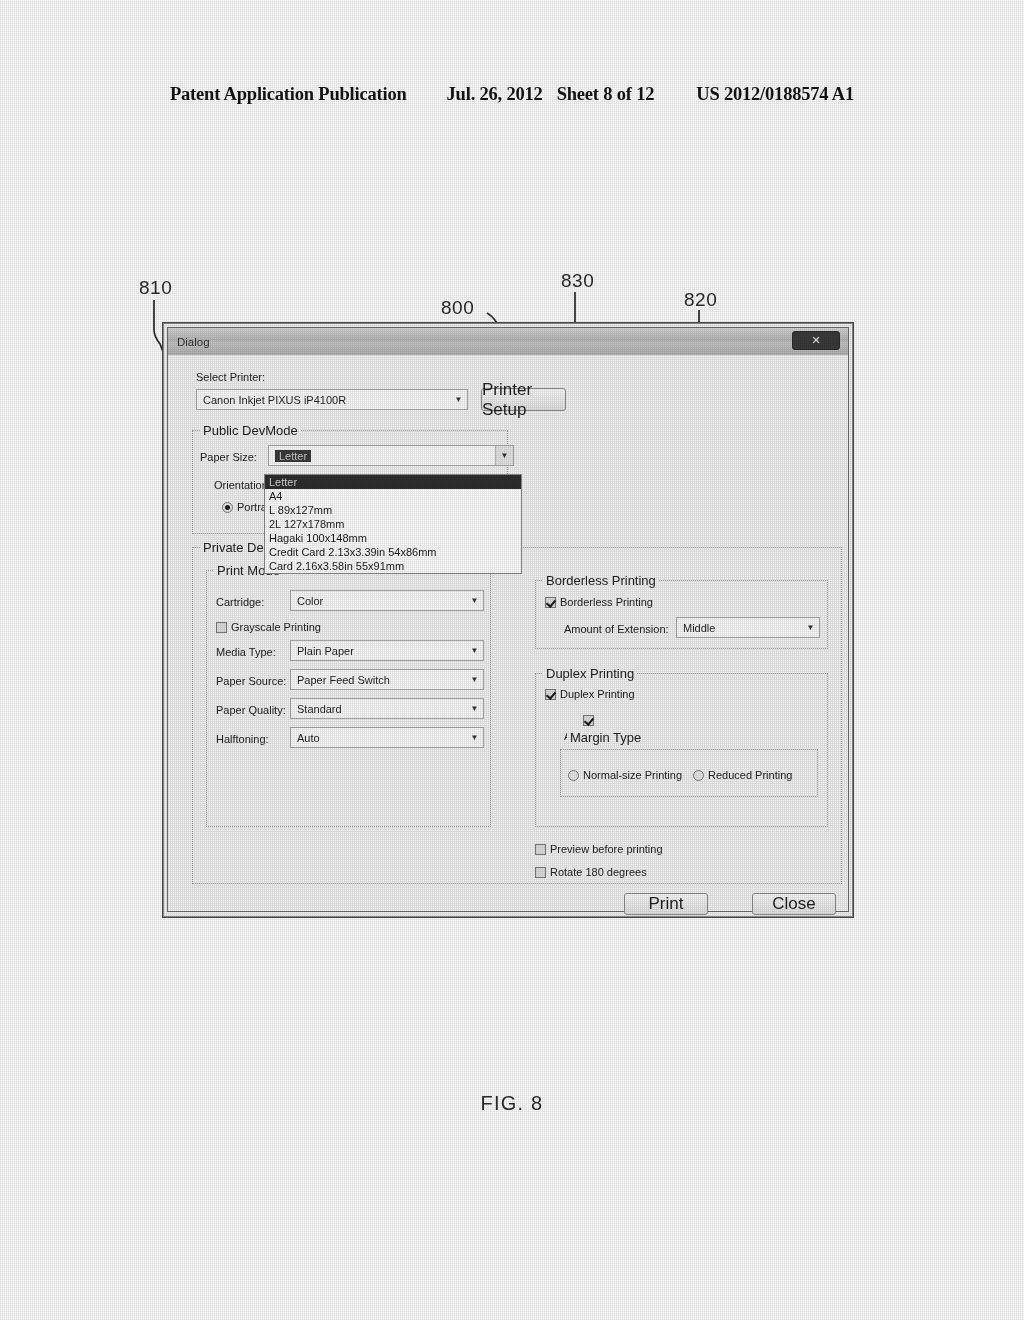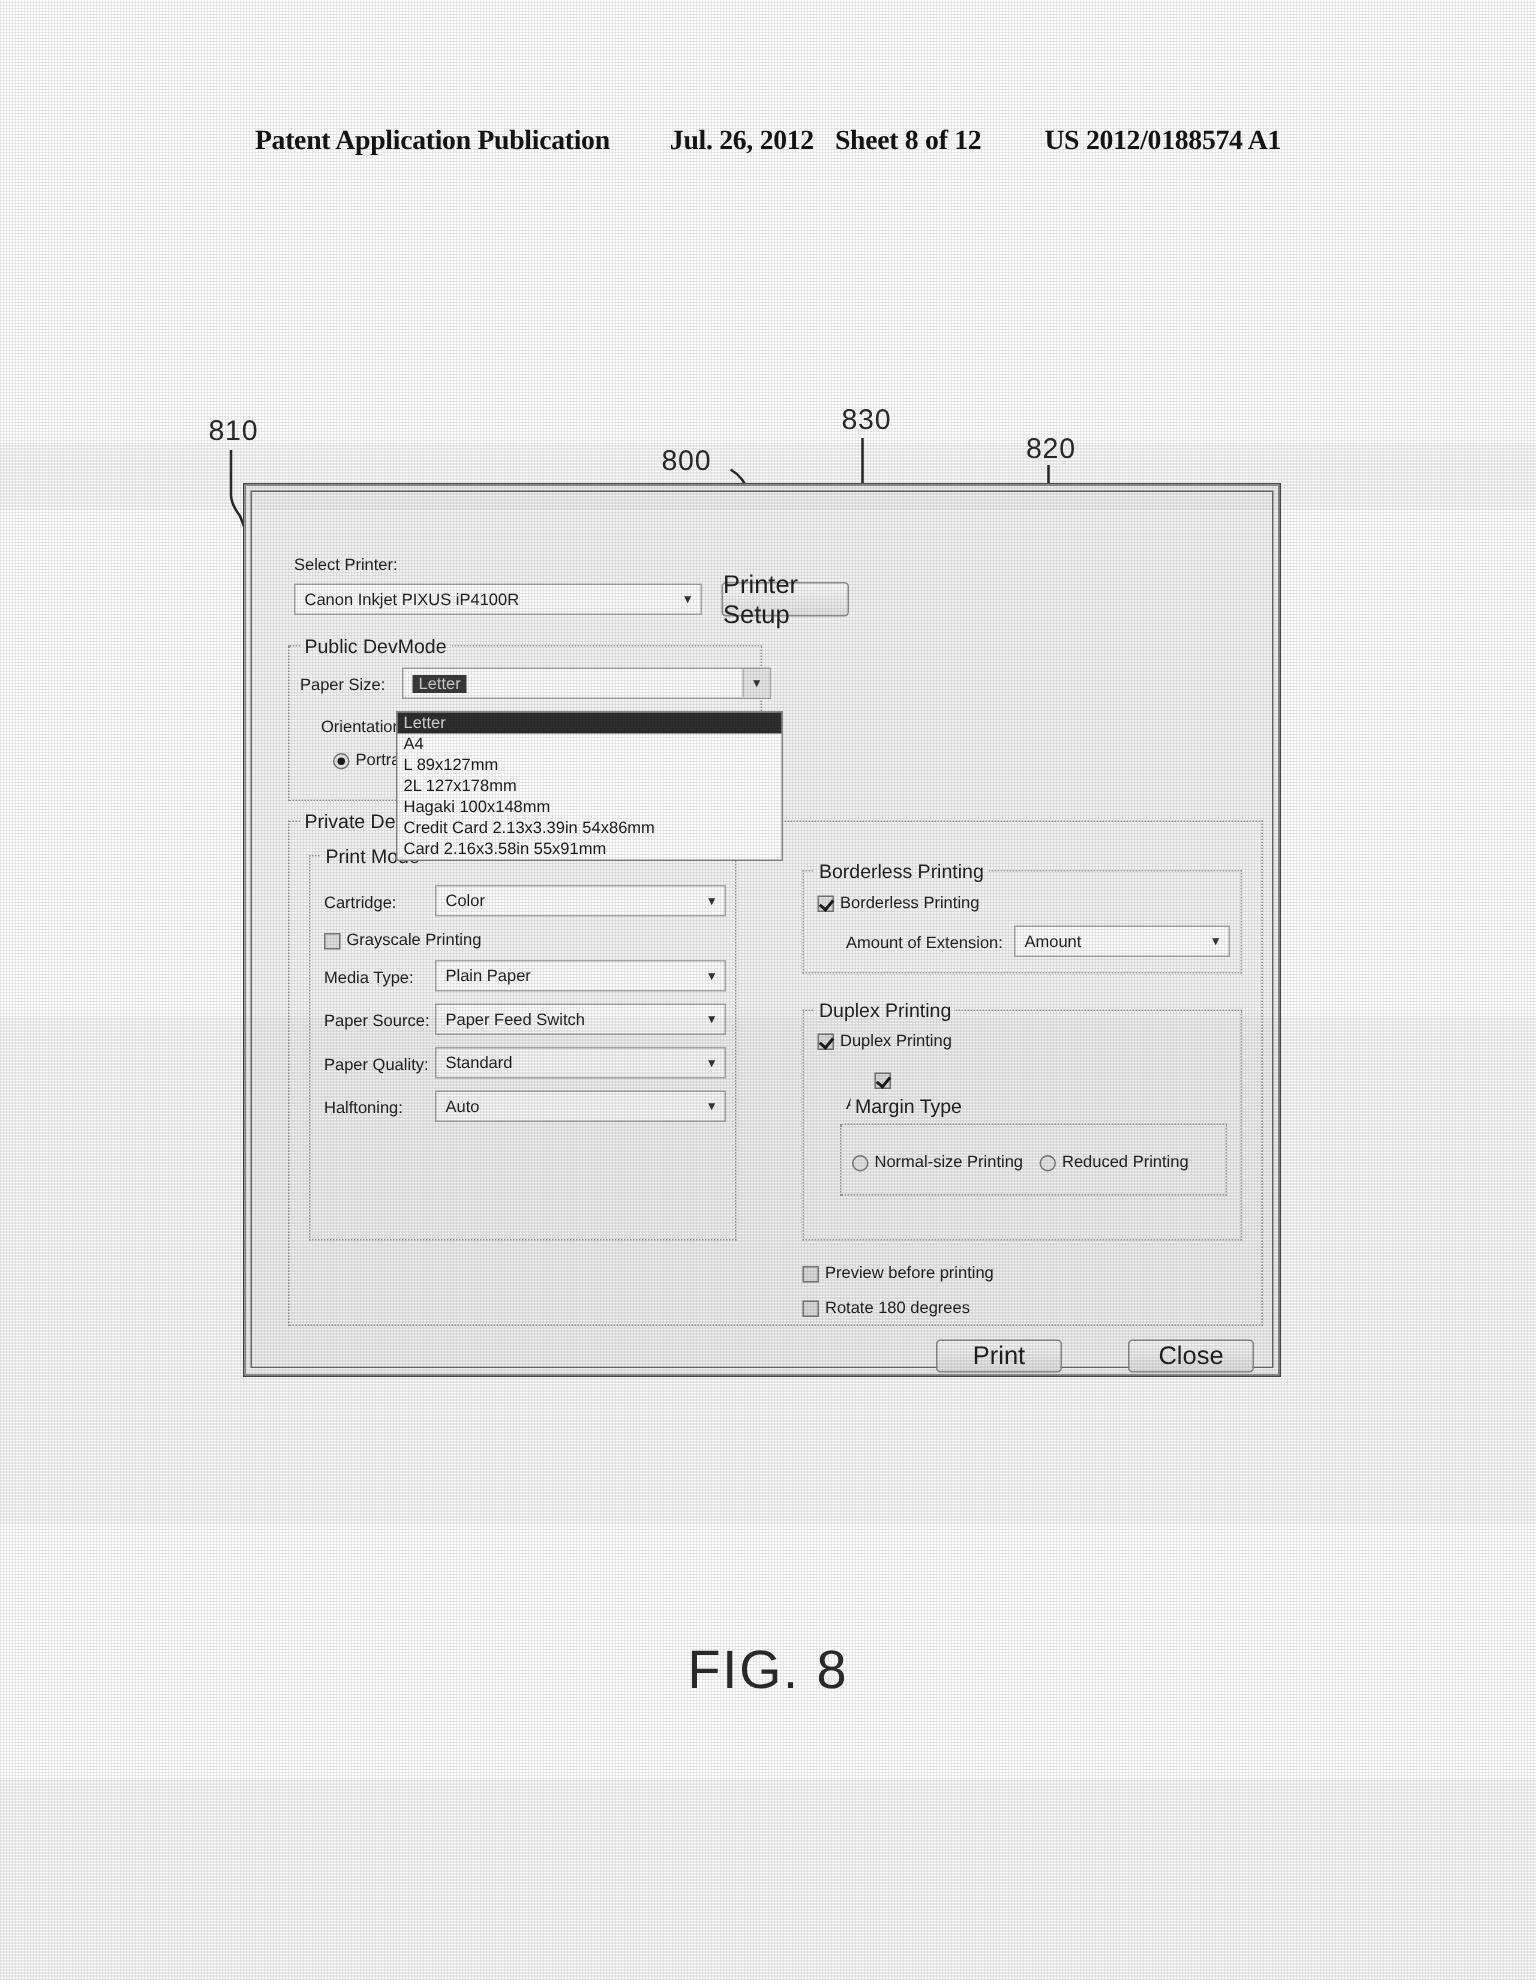--- a/index.html
+++ b/index.html
@@ -38,21 +38,21 @@
   .pat-header .gap-c { width: 42px; }
 
   
   .fig-label {
     position: absolute;
     top: 1092px;
     left: 0;
     width: 1024px;
     text-align: center;
     font-family: "Liberation Sans", sans-serif;
-    font-size: 36px;
+    font-size: 20px;
     letter-spacing: 1.2px;
     color: #2b2b2b;
   }
 
   
   .callout {
     position: absolute;
     font-family: "Liberation Sans", sans-serif;
     font-size: 19px;
     color: #2a2a2a;
@@ -315,20 +315,25 @@
 </svg>
 
 <div class="callout" id="callout-810">810</div>
 <div class="callout" id="callout-800">800</div>
 <div class="callout" id="callout-830">830</div>
 <div class="callout" id="callout-820">820</div>
 
 <div class="dialog">
   <div class="dlg-frame-inner">
 
+    <div class="titlebar">
+      <span class="title-left">Dialog</span>
+      <span class="title-center"></span>
+      <div class="close-btn">✕</div>
+    </div>
 
     <div class="dlg-body">
 
       <div class="lbl" style="position:absolute;left:28px;top:16px;">Select Printer:</div>
       <div class="combo" style="left:28px;top:34px;width:272px;">
         <span class="val">Canon Inkjet PIXUS iP4100R</span>
         <span class="arrow">▼</span>
       </div>
       <div class="btn" style="left:313px;top:33px;width:85px;height:23px;">Printer Setup</div>
 
@@ -390,21 +395,21 @@
 
       <div class="groupbox" style="left:367px;top:225px;width:293px;height:69px;"></div>
       <div class="group-title" style="left:375px;top:218px;">Borderless Printing</div>
 
       <div class="checkrow" style="left:377px;top:241px;">
         <span class="cb checked"></span>
         <span class="lbl">Borderless Printing</span>
       </div>
       <div class="lbl" style="position:absolute;left:396px;top:268px;">Amount of Extension:</div>
       <div class="combo" style="left:508px;top:262px;width:144px;">
-        <span class="val">Amount</span>
+        <span class="val">Middle</span>
         <span class="arrow">▼</span>
       </div>
 
       <div class="groupbox" style="left:367px;top:318px;width:293px;height:154px;"></div>
       <div class="group-title" style="left:375px;top:311px;">Duplex Printing</div>
 
       <div class="checkrow" style="left:377px;top:333px;">
         <span class="cb checked"></span>
         <span class="lbl">Duplex Printing</span>
       </div>

